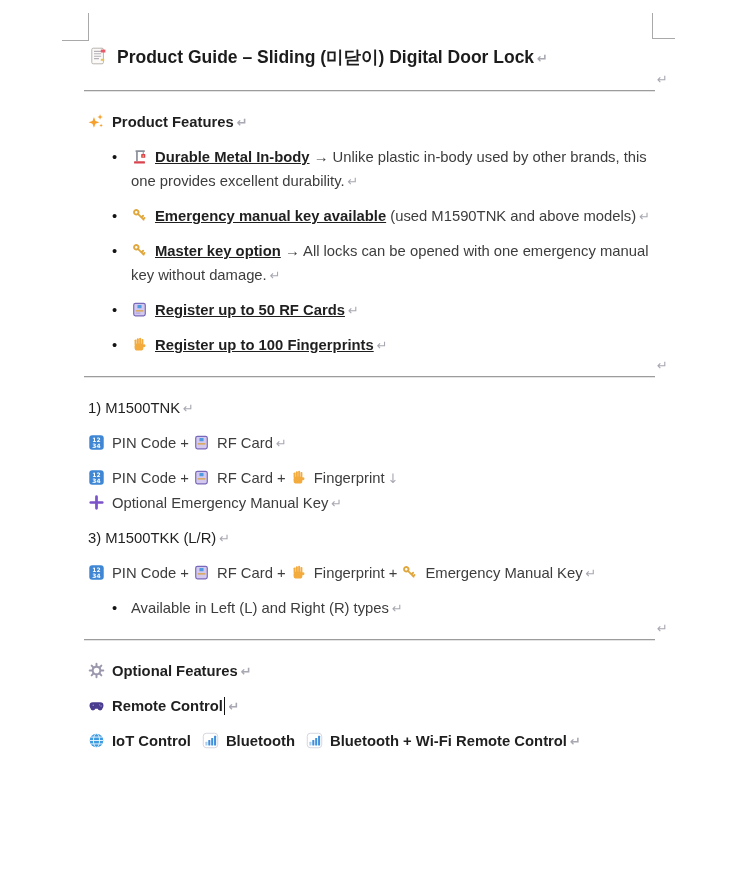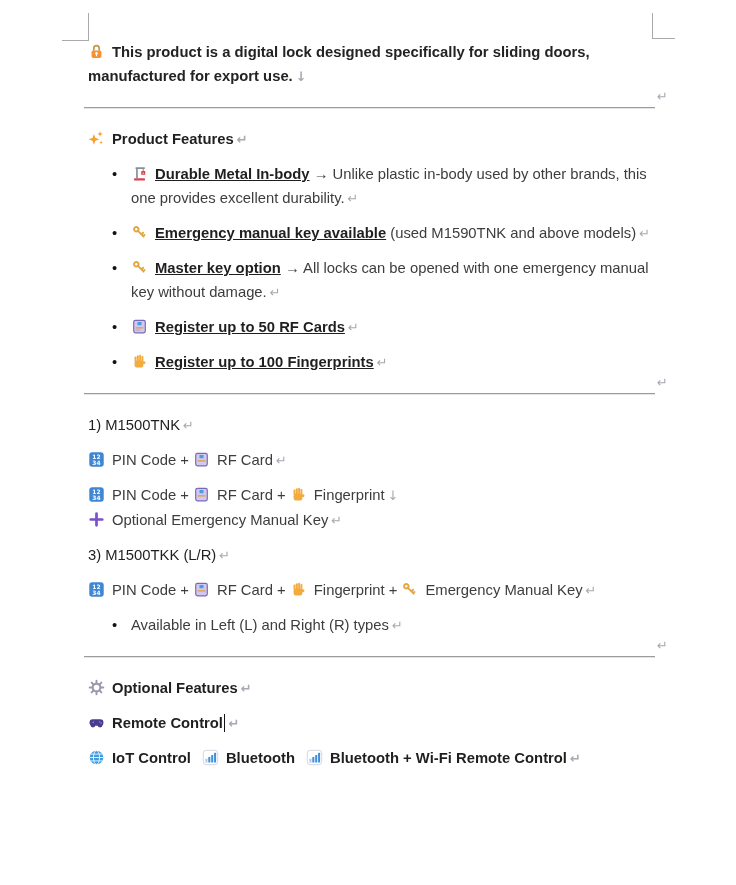--- a/index.html
+++ b/index.html
@@ -35,29 +35,31 @@
   @keyframes blink{50%{opacity:0;}}
 </style>
 </head>
 <body>
 
 <div class="crop-l"></div>
 <div class="crop-r"></div>
 
 <div class="content">
 
-
-  <p class="intro">
-    <svg class="ico" viewBox="0 0 20 20">
-      <path d="M6.8 9.2 V6.4 a3.2 3.2 0 0 1 6.4 0 V9.2" fill="none" stroke="#c9973f" stroke-width="2"></path>
-      <rect x="4.2" y="8.8" width="11.6" height="8.8" rx="2" fill="#f7922e"></rect>
-      <circle cx="10" cy="12.2" r="1.5" fill="#fff"></circle>
-        <rect x="9.35" y="13" width="1.3" height="2.6" rx="0.6" fill="#fff"></rect>
-    </svg><span>This product is a digital lock designed specifically for sliding doors, manufactured for export use.</span><span class="bm">↓</span>
-  </p>
+  <h1>
+    <svg class="ico" viewBox="0 0 20 20">
+      <rect x="3.8" y="2.2" width="11.6" height="15.6" rx="1.4" fill="#fbfaf8" stroke="#b9b4ae" stroke-width="1"></rect>
+      <g stroke="#b3b1b8" stroke-width="1.1" fill="none">
+          <path d="M6 5.4h7.2 M6 7.8h7.2 M6 10.2h7.2 M6 12.6h5"></path>
+        </g>
+      <rect x="12.8" y="3.6" width="4.6" height="2.9" fill="#e8596a"></rect>
+      <rect x="12.8" y="12.8" width="3.4" height="2" fill="#e8c15a"></rect>
+    </svg><span>Product Guide – Sliding (미닫이) Digital Door Lock</span><span class="pm">↵</span>
+  </h1>
+
 
   <div class="rule">
     <span class="pm">↵</span>
   </div>
 
   <h2>
     <svg class="ico" viewBox="0 0 20 20">
       <g fill="#f5a02c">
         <polygon points="7,4.6 8.7,9.3 13.4,11 8.7,12.7 7,17.4 5.3,12.7 0.6,11 5.3,9.3"></polygon>
         <polygon points="14.2,1.6 15.1,3.9 17.4,4.8 15.1,5.7 14.2,8 13.3,5.7 11,4.8 13.3,3.9"></polygon>

